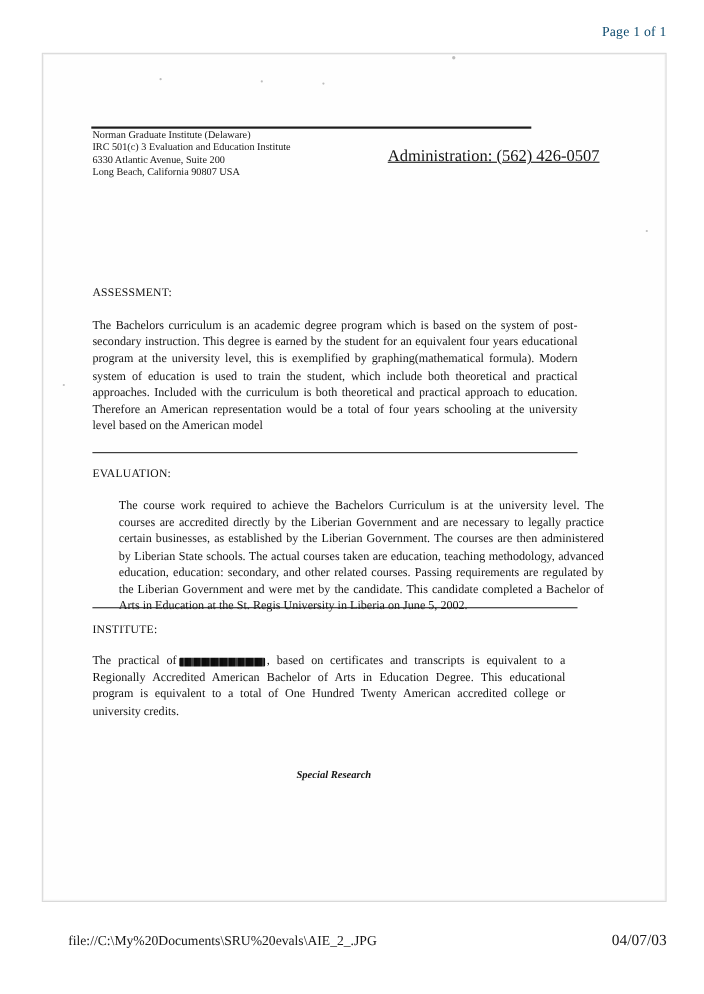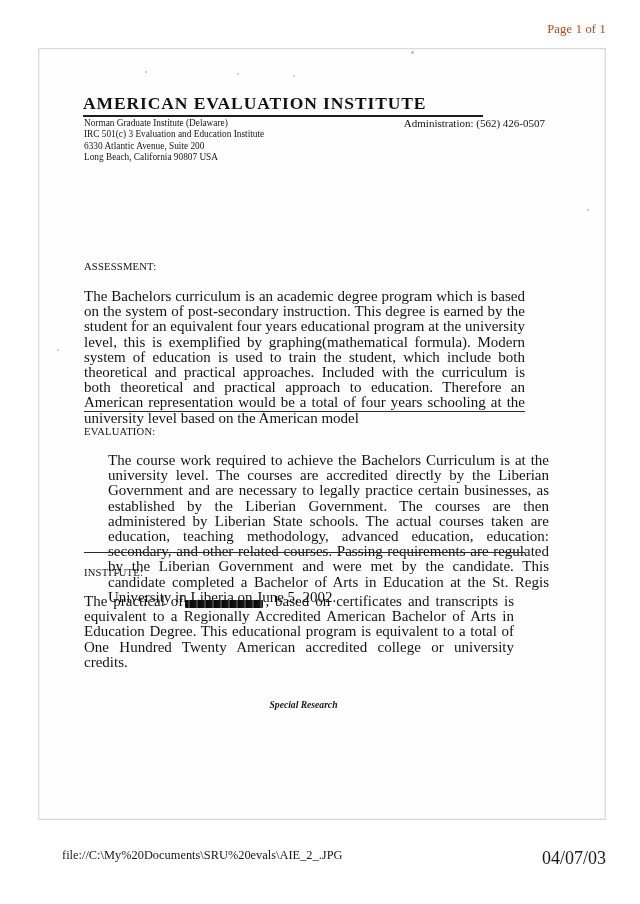--- a/index.html
+++ b/index.html
@@ -21,21 +21,21 @@
     width: 640px;
     height: 904px;
   }
   
   .page-indicator {
     position: absolute;
     top: 22px;
     right: 34px;
     font-size: 12.5px;
     font-family: "Liberation Serif", serif;
-    color: #c2410c;
+    color: #0c4a6e;
     letter-spacing: 0.2px;
   }
   
   .sheet {
     position: absolute;
     left: 38px;
     top: 48px;
     width: 566px;
     height: 770px;
     background: #fefefe;
@@ -82,24 +82,25 @@
     top: 69px;
     font-size: 9.3px;
     line-height: 11.4px;
     color: #141414;
     font-family: "Liberation Serif", serif;
   }
   .addr div { white-space: nowrap; }
   .admin-line {
     position: absolute;
     right: 18px;
-    top: 68px;
-    font-size: 11px;
+    top: 85px;
+    font-size: 15px;
     color: #141414;
     white-space: nowrap;
+    text-decoration: underline;
   }
   .field-block {
     position: absolute;
     left: 1px;
     top: 163px;
     font-size: 10.6px;
     line-height: 15.5px;
     color: #121212;
   }
   .field-row { white-space: nowrap; }
@@ -130,21 +131,21 @@
     color: #121212;
     letter-spacing: 0.2px;
   }
   .lbl-assessment { top: 212px; }
   .lbl-component { top: 377px; }
   .lbl-evaluation { top: 518px; }
   .para {
     position: absolute;
     left: 1px;
     width: 441px;
-    font-size: 15px;
+    font-size: 11px;
     line-height: 15.2px;
     text-align: justify;
     color: #131313;
   }
   .para-assessment { top: 240px; }
   .para-component { top: 404px; margin-left: 24px; }
   .para-evaluation { top: 545px; width: 430px; }
   .divider1 { left: 1px; top: 362px; width: 441px; height: 1px; background: #2a2a2a; }
   .divider2 { left: 1px; top: 503px; width: 441px; height: 1px; background: #2a2a2a; }
   .special {
@@ -163,21 +164,21 @@
     left: 62px;
     top: 848px;
     font-size: 12.4px;
     color: #171717;
     white-space: nowrap;
   }
   .footer-date {
     position: absolute;
     right: 34px;
     top: 848px;
-    font-size: 18px;
+    font-size: 14px;
     color: #171717;
   }
 </style>
 </head>
 <body>
 
 <div class="page">
 
   <div class="page-indicator">Page 1 of 1</div>
 
@@ -185,21 +186,20 @@
 
     <div class="speck" style="left:372px; top:2px; width:3px; height:3px;"></div>
     <div class="speck" style="left:106px; top:22px; width:2px; height:2px;"></div>
     <div class="speck" style="left:198px; top:24px; width:2px; height:2px;"></div>
     <div class="speck" style="left:254px; top:26px; width:2px; height:2px;"></div>
     <div class="speck" style="left:548px; top:160px; width:2px; height:2px;"></div>
     <div class="speck" style="left:18px; top:300px; width:2px; height:2px;"></div>
 
     <div class="doc-inner">
 
-      <div class="org-title">AMERICAN EVALUATION INSTITUTE</div>
       <div class="rule rule-head"></div>
 
       <div class="addr">
         <div>Norman Graduate Institute (Delaware)</div>
         <div>IRC 501(c) 3 Evaluation and Education Institute</div>
         <div>6330 Atlantic Avenue, Suite 200</div>
         <div>Long Beach, California 90807 USA</div>
       </div>
 
       <div class="admin-line">Administration: (562) 426-0507</div>

